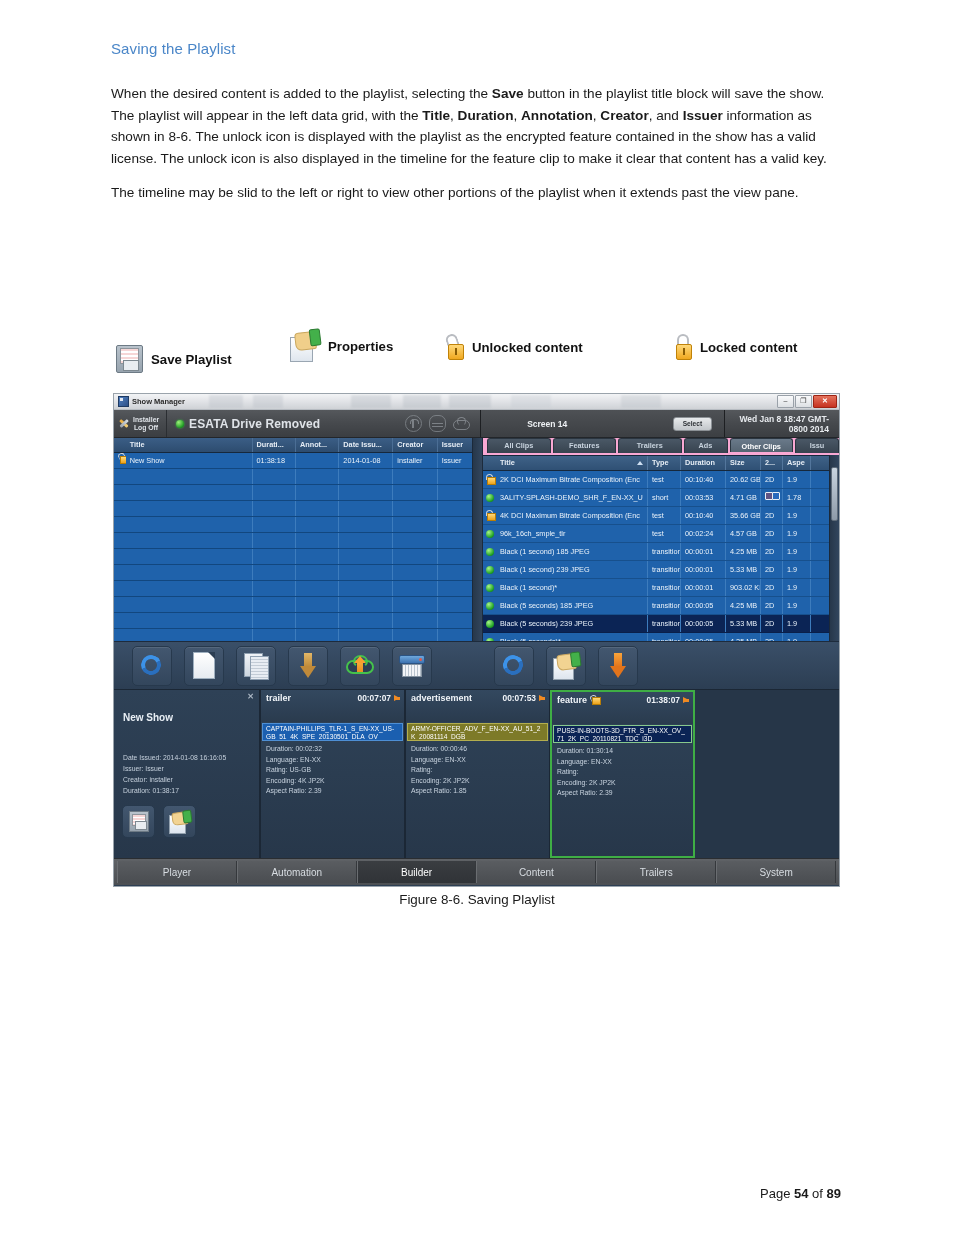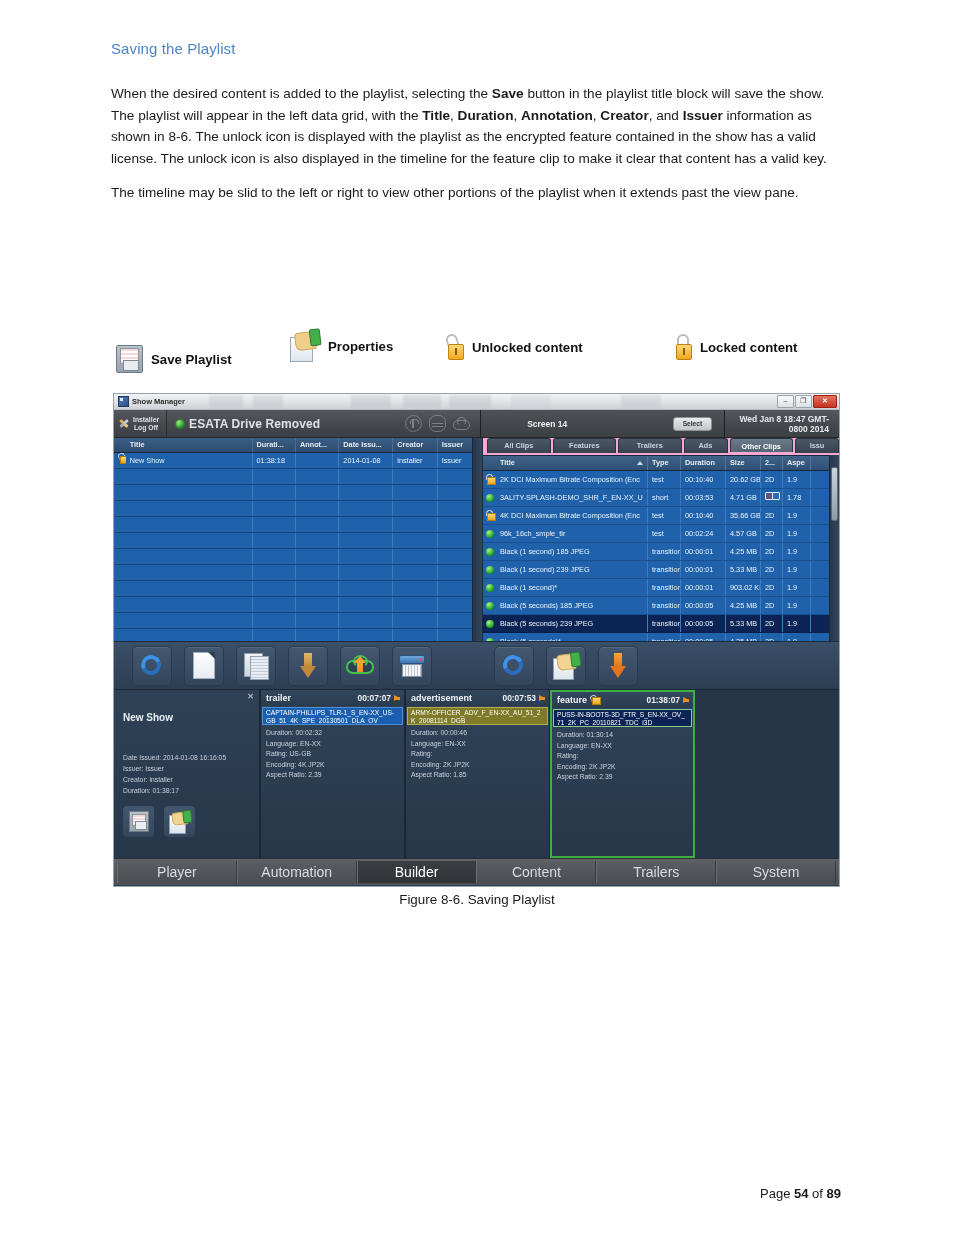--- a/index.html
+++ b/index.html
@@ -720,21 +720,21 @@
     flex: none;
     background: linear-gradient(180deg,#2f4358 0%, #27374a 100%);
     border: 1px solid #1b2735;
     border-top: none; border-bottom: none;
     box-sizing: border-box;
     position: relative;
   }
   .tl-clip.sel { border: 2px solid #3fae45; }
   .tl-clip .hd {
     display: flex; align-items: center; justify-content: space-between;
-    height: 16px; padding: 0 4px 0 5px;
+    height: 16px; padding: 0 4px 16px 5px;
     background: linear-gradient(180deg,#33485f 0%, #2a3b4e 100%);
   }
   .tl-clip .hd .nm { font-size: 9px; font-weight: bold; color: #f0f4f8; display:flex; align-items:center; gap:3px;}
   .tl-clip .hd .tc { font-size: 8.4px; font-weight: bold; color: #f0f4f8; display:flex; align-items:center; gap:3px;}
   .arrow-right {
     display: inline-block;
     width: 0; height: 0;
     border-top: 3.5px solid transparent;
     border-bottom: 3.5px solid transparent;
     border-left: 6px solid #f08a22;
@@ -771,21 +771,21 @@
     background: linear-gradient(180deg,#5f6266 0%, #4c4f53 100%);
     border-top: 1px solid #2a2d31;
     display: flex;
     align-items: stretch;
     padding: 2px 3px;
     box-sizing: border-box;
   }
   .bnav {
     flex: 1;
     display: flex; align-items: center; justify-content: center;
-    font-size: 14px;
+    font-size: 10px;
     color: #d8dde2;
     background: linear-gradient(180deg,#5a5d61 0%, #4a4d51 100%);
     border-right: 1px solid #35383c;
     border-left: 1px solid #6a6d71;
   }
   .bnav.active {
     background: linear-gradient(180deg,#3a3d41 0%, #303337 100%);
     color: #ffffff;
   }
 

